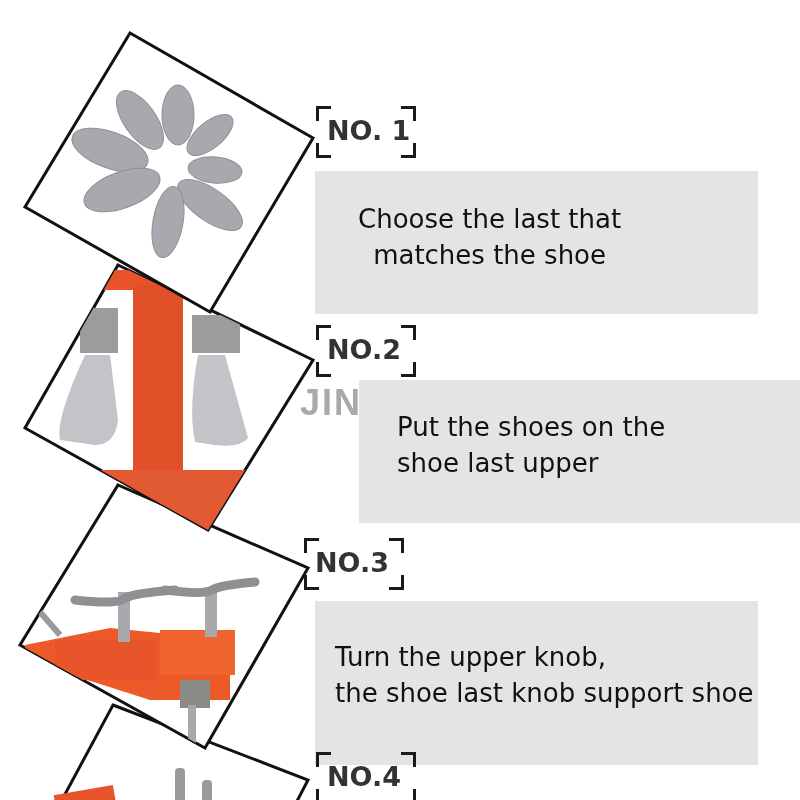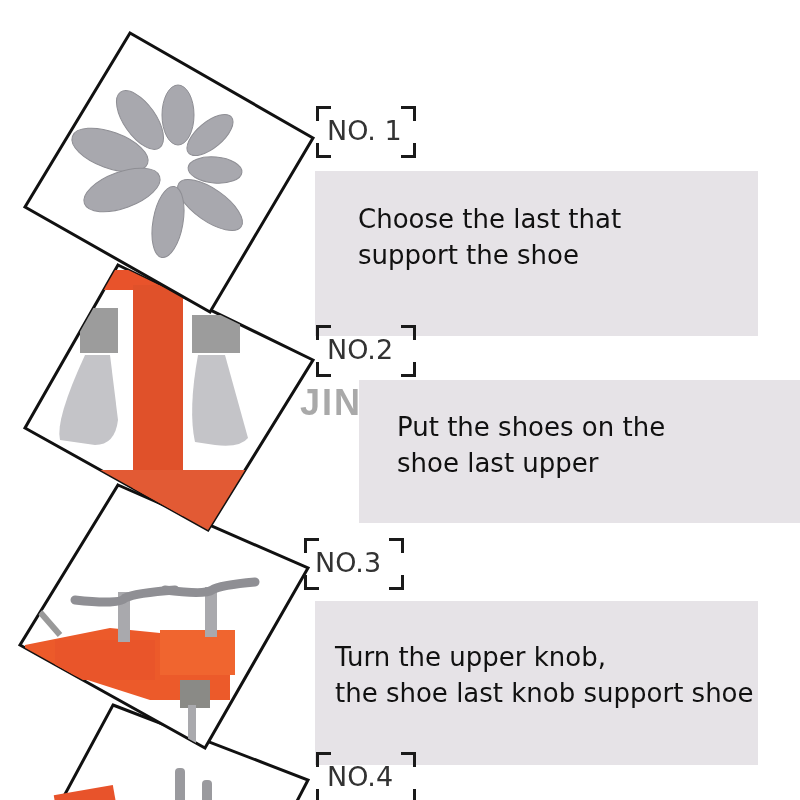--- a/index.html
+++ b/index.html
@@ -5,21 +5,21 @@
   html, body { margin:0; padding:0; }
   body { width:800px; height:800px; background:#ffffff; position:relative; overflow:hidden;
          font-family:"DejaVu Sans", sans-serif; }
   .frame { position:absolute; left:0; top:0; }
   .label { position:absolute; width:100px; height:52px; }
   .label .corner { position:absolute; width:12px; height:12px; border-color:#1a1a1a; border-style:solid; border-width:0; }
   .label .tl { left:0; top:0; border-left-width:3px; border-top-width:3px; }
   .label .tr { right:0; top:0; border-right-width:3px; border-top-width:3px; }
   .label .bl { left:0; bottom:0; border-left-width:3px; border-bottom-width:3px; }
   .label .br { right:0; bottom:0; border-right-width:3px; border-bottom-width:3px; }
-  .label .txt { position:absolute; left:11px; top:9px; font-size:27px; color:#333; font-weight:400; letter-spacing:0px; font-family:"DejaVu Sans", sans-serif; }
+  .label .txt { position:absolute; left:11px; top:9px; font-size:27px; color:#333; font-weight:700; letter-spacing:0px; font-family:"DejaVu Sans", sans-serif; }
   .box { position:absolute; left:315px; width:443px; background:#e6e3e7; }
   .box .desc { position:absolute; font-size:26px; line-height:36px; color:#111; font-family:"DejaVu Sans", sans-serif; white-space:nowrap; }
   .watermark { position:absolute; left:300px; top:382px; font-size:36px; font-weight:bold; color:rgba(140,140,140,0.75);
                letter-spacing:2px; font-family:"Liberation Sans", sans-serif; }
 </style>
 </head>
 <body>
 
 <svg class="frame" width="320" height="800" viewBox="0 0 320 800">
 
@@ -82,24 +82,24 @@
 
 <div class="watermark">JINFUDA</div>
 
 <div class="label" style="left:316px;top:106px;">
   <span class="corner tl"></span>
   <span class="corner tr"></span>
   <span class="corner bl"></span>
   <span class="corner br"></span>
   <span class="txt">NO. 1</span>
 </div>
-<div class="box" style="top:171px;height:165px;">
+<div class="box" style="top:171px;height:143px;text-align:center;">
   <div class="desc" style="left:43px;top:30px;">
     <div>Choose the last that</div>
-    <div>support the shoe</div>
+    <div>matches the shoe</div>
   </div>
 </div>
 
 <div class="label" style="left:316px;top:325px;">
   <span class="corner tl"></span>
   <span class="corner tr"></span>
   <span class="corner bl"></span>
   <span class="corner br"></span>
   <span class="txt">NO.2</span>
 </div>

